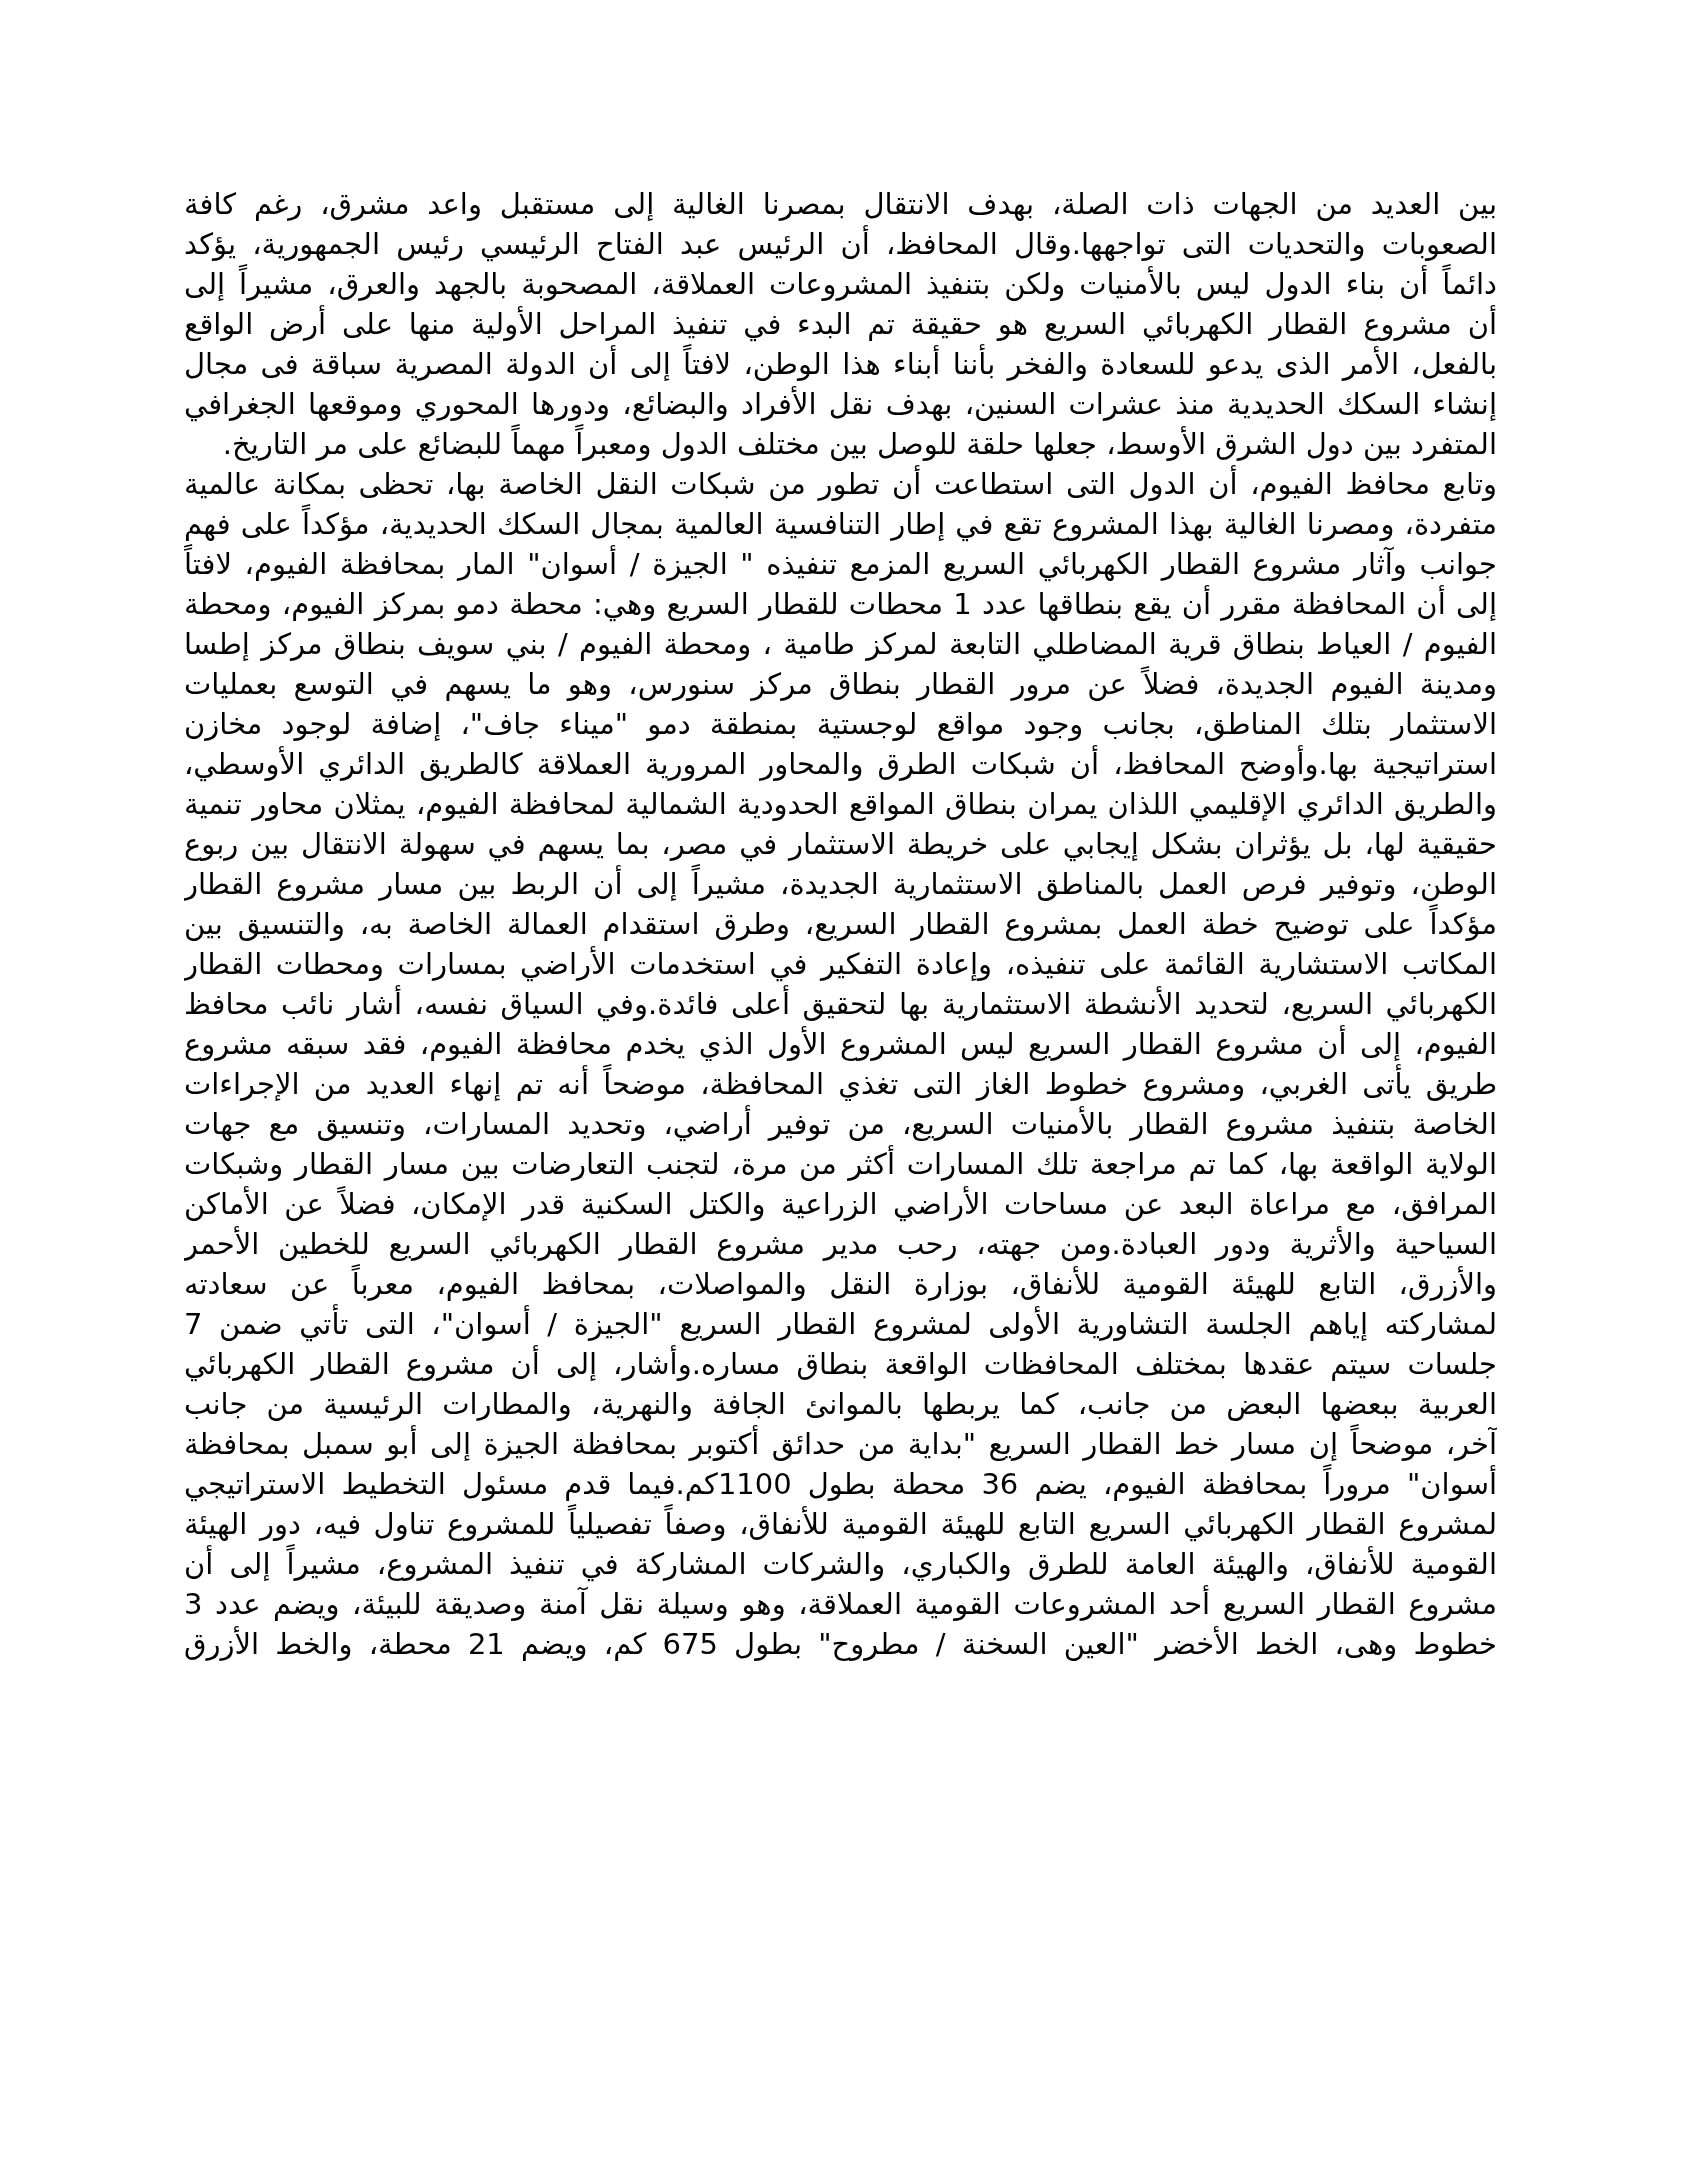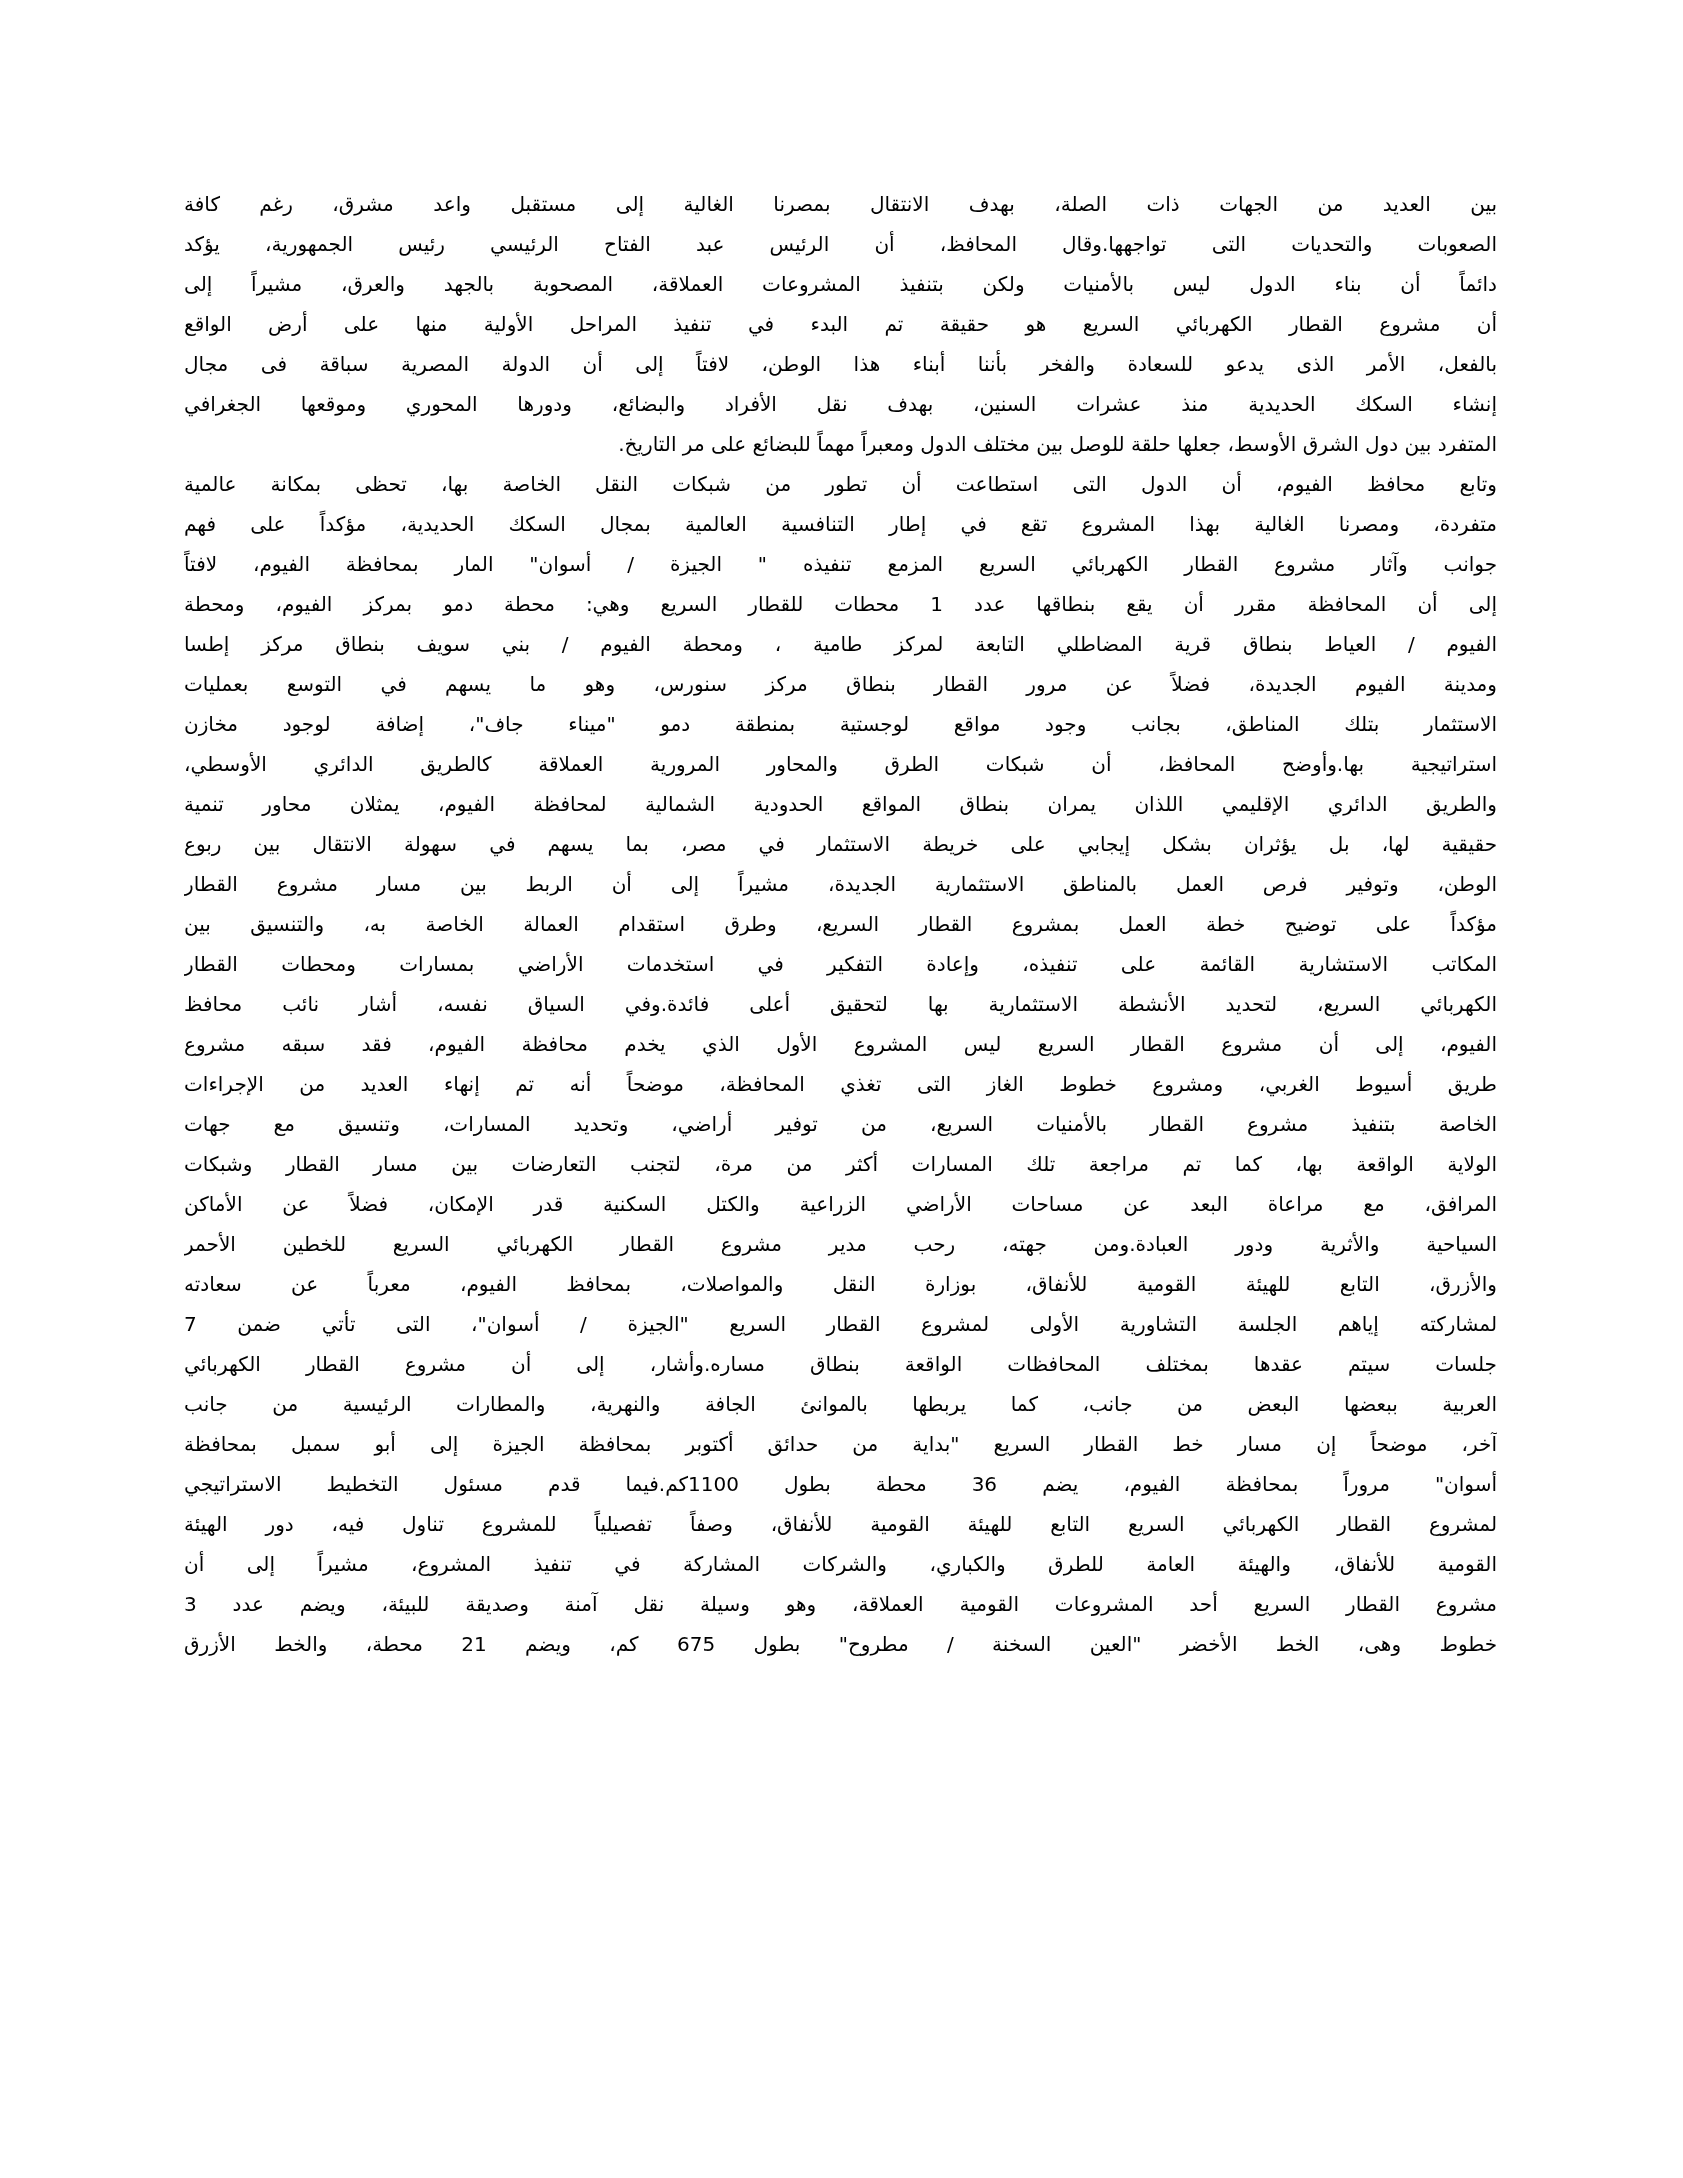--- a/index.html
+++ b/index.html
@@ -14,21 +14,21 @@
       overflow: hidden;
     }
     .page {
       position: absolute;
       left: 184px;
       top: 184px;
       width: 1313px;
       direction: rtl;
       color: #000000;
       font-family: "DejaVu Sans", "Liberation Sans", sans-serif;
-      font-size: 20px;
+      font-size: 29px;
       line-height: 40px;
     }
     .line {
       display: block;
       height: 40px;
       white-space: nowrap;
       text-align: justify;
       text-align-last: justify;
       overflow: hidden;
     }
@@ -55,21 +55,21 @@
   <span class="line">ومدينة الفيوم الجديدة، فضلاً عن مرور القطار بنطاق مركز سنورس، وهو ما يسهم في التوسع بعمليات</span>
   <span class="line">الاستثمار بتلك المناطق، بجانب وجود مواقع لوجستية بمنطقة دمو "ميناء جاف"، إضافة لوجود مخازن</span>
   <span class="line">استراتيجية بها.وأوضح المحافظ، أن شبكات الطرق والمحاور المرورية العملاقة كالطريق الدائري الأوسطي،</span>
   <span class="line">والطريق الدائري الإقليمي اللذان يمران بنطاق المواقع الحدودية الشمالية لمحافظة الفيوم، يمثلان محاور تنمية</span>
   <span class="line">حقيقية لها، بل يؤثران بشكل إيجابي على خريطة الاستثمار في مصر، بما يسهم في سهولة الانتقال بين ربوع</span>
   <span class="line">الوطن، وتوفير فرص العمل بالمناطق الاستثمارية الجديدة، مشيراً إلى أن الربط بين مسار مشروع القطار</span>
   <span class="line">مؤكداً على توضيح خطة العمل بمشروع القطار السريع، وطرق استقدام العمالة الخاصة به، والتنسيق بين</span>
   <span class="line">المكاتب الاستشارية القائمة على تنفيذه، وإعادة التفكير في استخدمات الأراضي بمسارات ومحطات القطار</span>
   <span class="line">الكهربائي السريع، لتحديد الأنشطة الاستثمارية بها لتحقيق أعلى فائدة.وفي السياق نفسه، أشار نائب محافظ</span>
   <span class="line">الفيوم، إلى أن مشروع القطار السريع ليس المشروع الأول الذي يخدم محافظة الفيوم، فقد سبقه مشروع</span>
-  <span class="line">طريق أسيوط الغربي، ومشروع خطوط الغاز التى تغذي المحافظة، موضحاً أنه تم إنهاء العديد من الإجراءات</span>
+  <span class="line">طريق يأتى الغربي، ومشروع خطوط الغاز التى تغذي المحافظة، موضحاً أنه تم إنهاء العديد من الإجراءات</span>
   <span class="line">الخاصة بتنفيذ مشروع القطار بالأمنيات السريع، من توفير أراضي، وتحديد المسارات، وتنسيق مع جهات</span>
   <span class="line">الولاية الواقعة بها، كما تم مراجعة تلك المسارات أكثر من مرة، لتجنب التعارضات بين مسار القطار وشبكات</span>
   <span class="line">المرافق، مع مراعاة البعد عن مساحات الأراضي الزراعية والكتل السكنية قدر الإمكان، فضلاً عن الأماكن</span>
   <span class="line">السياحية والأثرية ودور العبادة.ومن جهته، رحب مدير مشروع القطار الكهربائي السريع للخطين الأحمر</span>
   <span class="line">والأزرق، التابع للهيئة القومية للأنفاق، بوزارة النقل والمواصلات، بمحافظ الفيوم، معرباً عن سعادته</span>
   <span class="line">لمشاركته إياهم الجلسة التشاورية الأولى لمشروع القطار السريع "الجيزة / أسوان"، التى تأتي ضمن 7</span>
   <span class="line">جلسات سيتم عقدها بمختلف المحافظات الواقعة بنطاق مساره.وأشار، إلى أن مشروع القطار الكهربائي</span>
   <span class="line">العربية ببعضها البعض من جانب، كما يربطها بالموانئ الجافة والنهرية، والمطارات الرئيسية من جانب</span>
   <span class="line">آخر، موضحاً إن مسار خط القطار السريع "بداية من حدائق أكتوبر بمحافظة الجيزة إلى أبو سمبل بمحافظة</span>
   <span class="line">أسوان" مروراً بمحافظة الفيوم، يضم 36 محطة بطول 1100كم.فيما قدم مسئول التخطيط الاستراتيجي</span>

